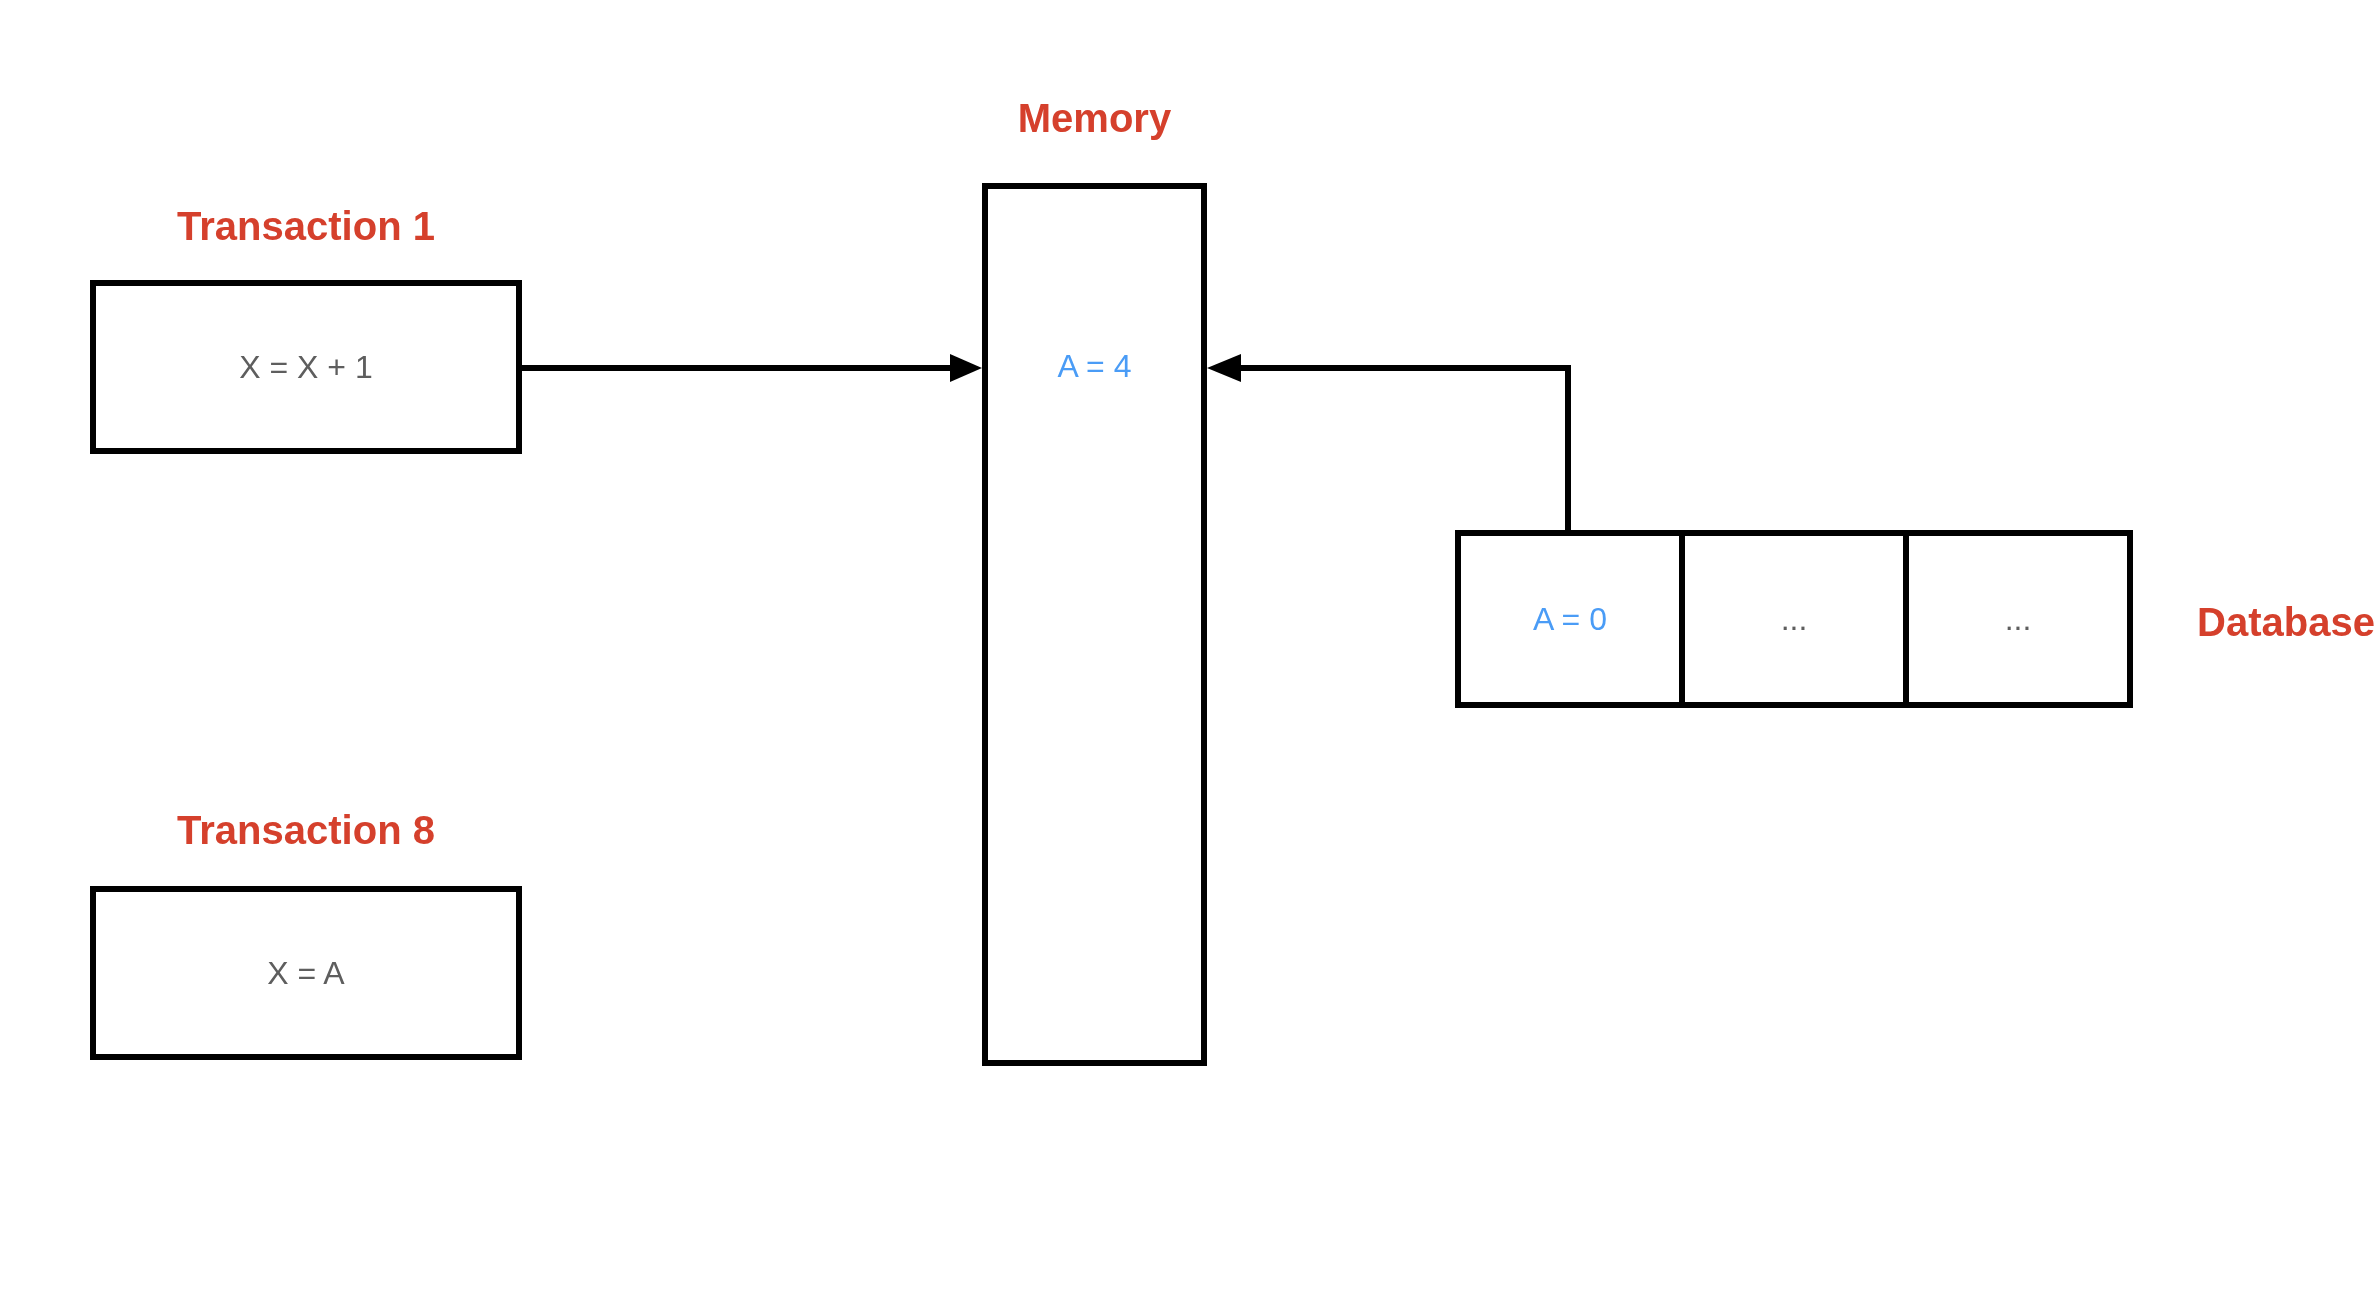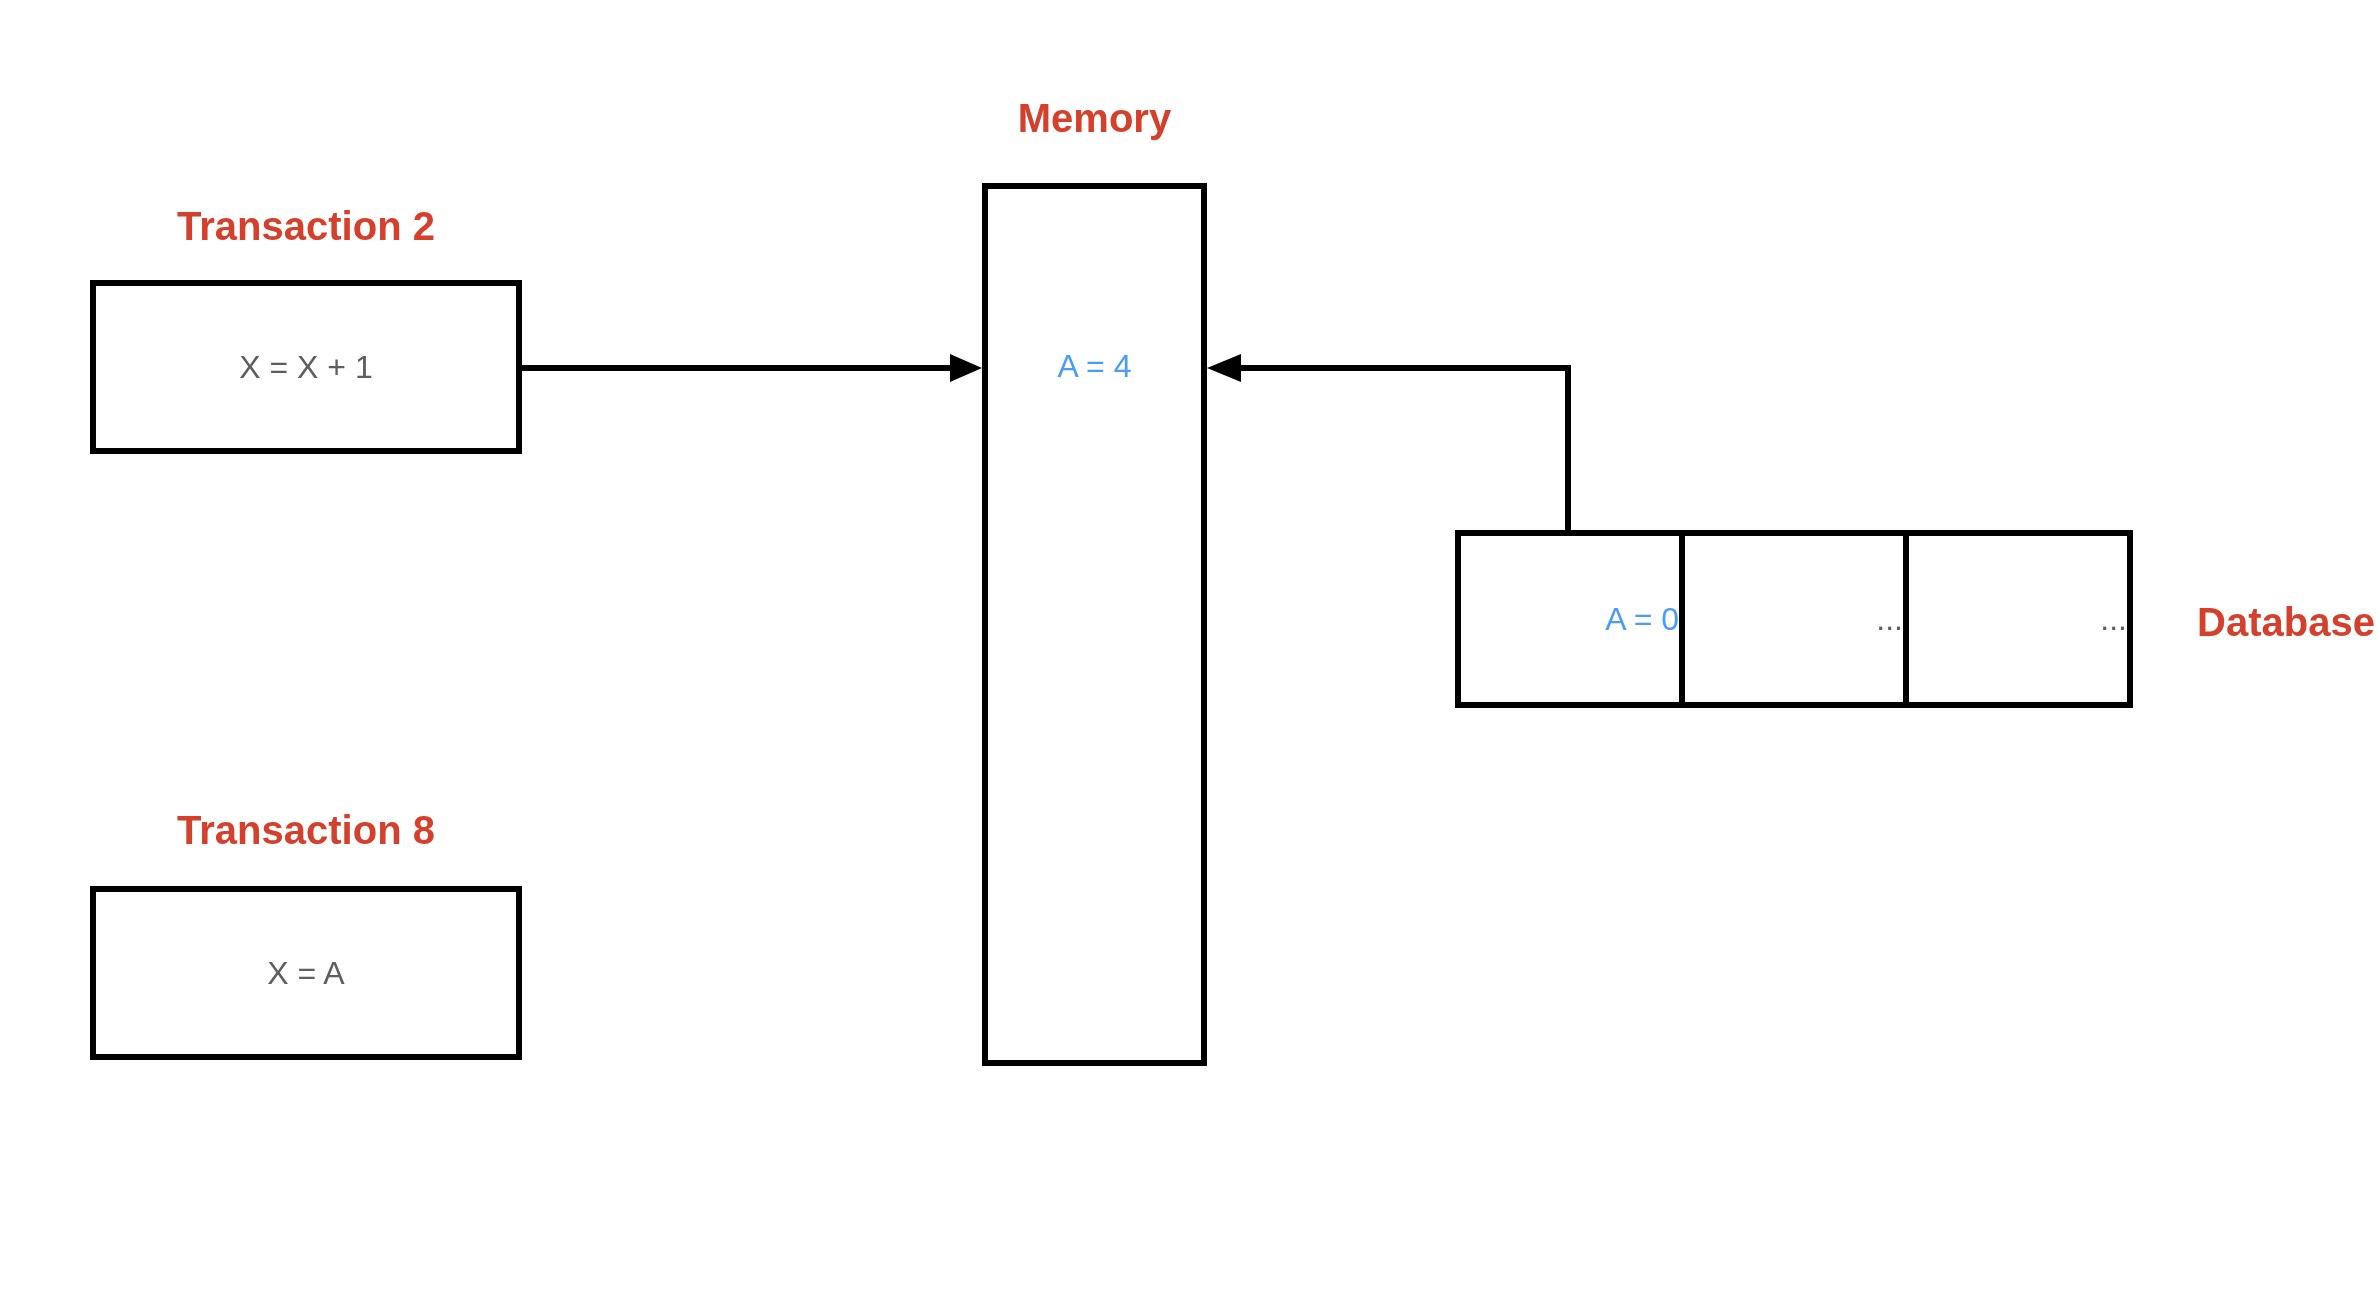--- a/index.html
+++ b/index.html
@@ -54,40 +54,40 @@
 
   .t2-label { left: 90px; top: 798px; width: 432px; }
   .t2-box { left: 90px; top: 878px; width: 432px; height: 174px;
             display: flex; align-items: center; justify-content: center; }
 
   .db-row { position: absolute; left: 1455px; top: 522px; height: 178px; display: flex; }
   .db-cell {
     width: 230px; height: 178px;
     border: 6px solid var(--line-black);
     background: #ffffff;
-    display: flex; align-items: center; justify-content: flex-end;
+    display: flex; align-items: center; justify-content: center;
   }
   .db-cell + .db-cell { margin-left: -6px; }
   .db-label { left: 2160px; top: 590px; width: auto; text-align: left; margin-left: 37px; }
 
   svg.arrows { position: absolute; left: 0; top: 0; pointer-events: none; }
   .arrow-line { stroke: var(--line-black); stroke-width: 6; fill: none; }
   .arrow-head { fill: var(--line-black); stroke: none; }
 </style>
 </head>
 <body>
 
 <div class="canvas">
 
   <div class="label memory-label">Memory</div>
   <div class="box memory-box">
     <div class="value value-blue memory-value">A = 4</div>
   </div>
 
-  <div class="label t1-label">Transaction 2</div>
+  <div class="label t1-label">Transaction 1</div>
   <div class="box t1-box">
     <div class="value value-gray">X = X + 1</div>
   </div>
 
   <div class="label t2-label">Transaction 8</div>
   <div class="box t2-box">
     <div class="value value-gray">X = A</div>
   </div>
 
   <div class="db-row">

